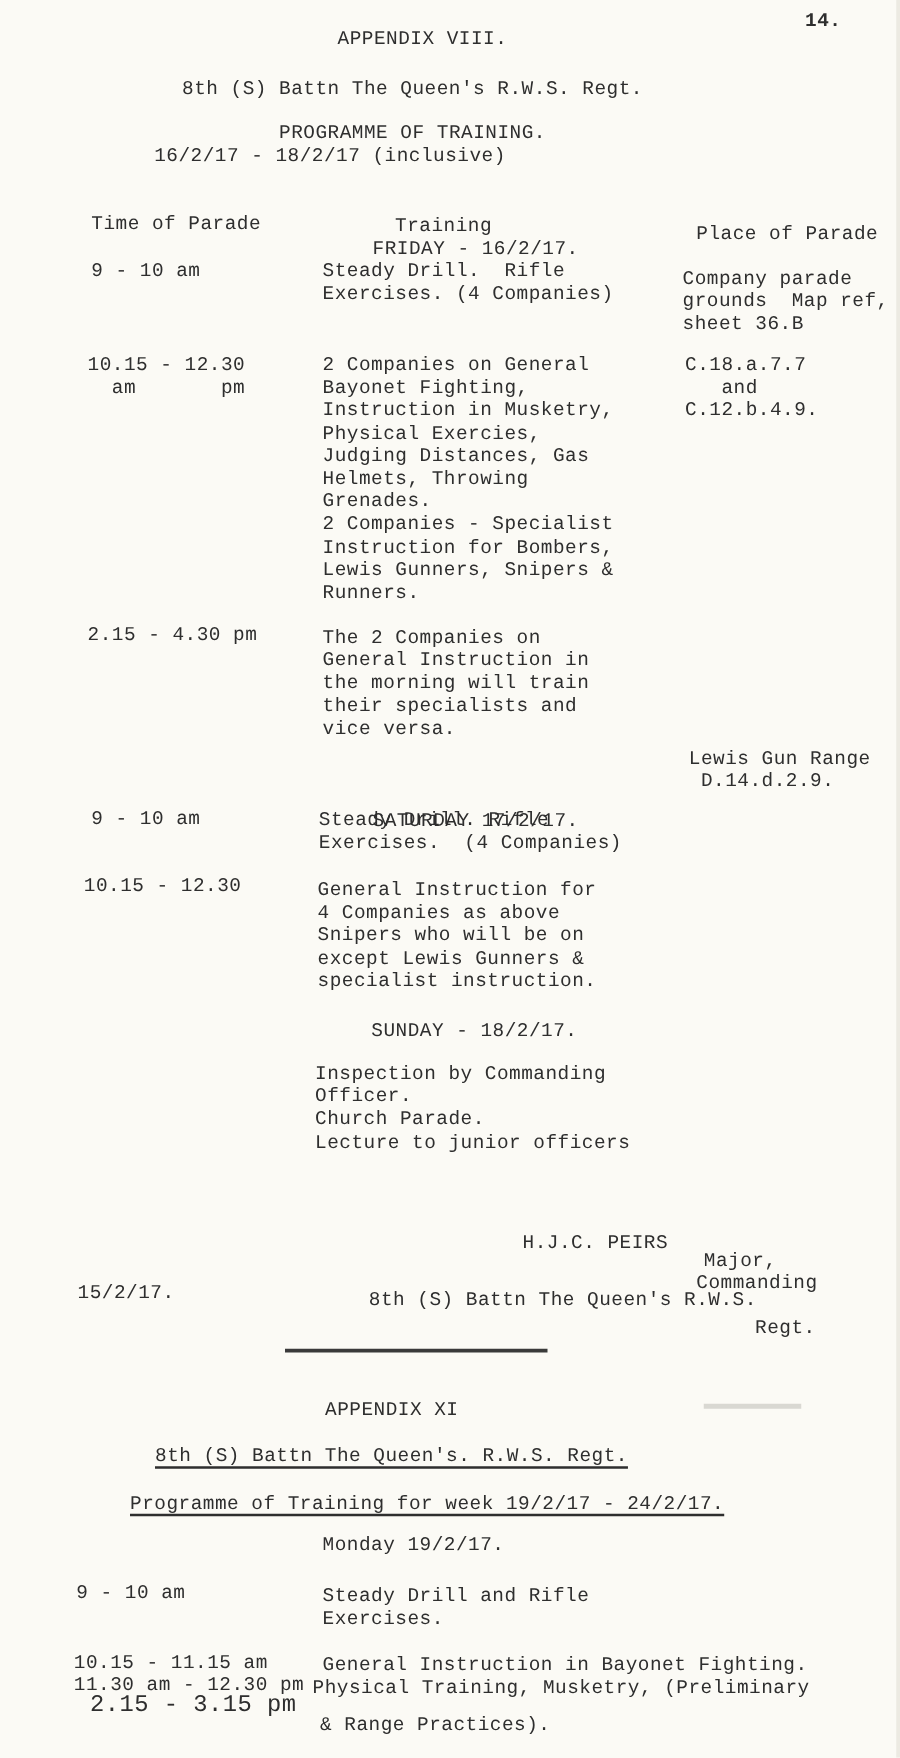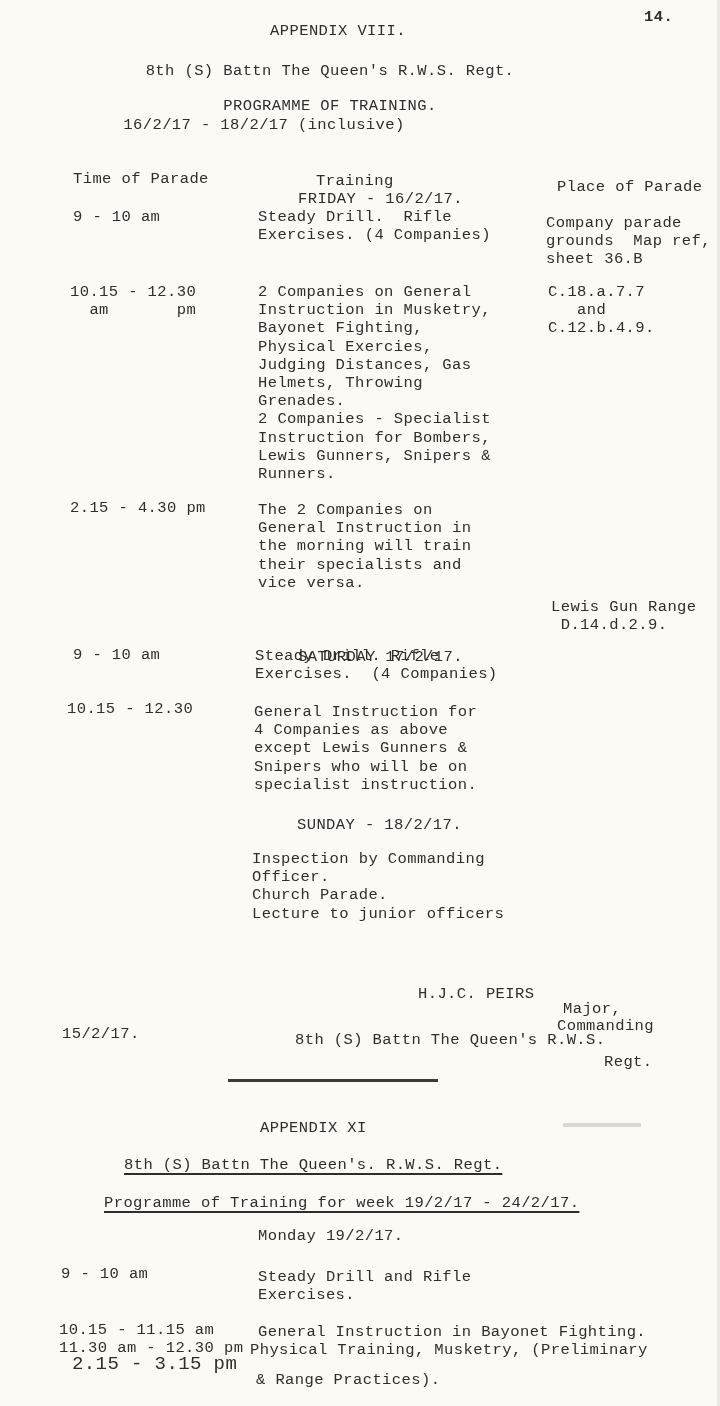--- a/index.html
+++ b/index.html
@@ -52,22 +52,22 @@
     <div>grounds  Map ref,</div>
     <div>sheet 36.B</div>
   </div>
 
   <div class="block" style="left:70px; top:283px;">
     <div>10.15 - 12.30</div>
     <div>  am       pm</div>
   </div>
   <div class="block" style="left:258px; top:283px;">
     <div>2 Companies on General</div>
+    <div>Bayonet Fighting,</div>
     <div>Instruction in Musketry,</div>
-    <div>Bayonet Fighting,</div>
     <div>Physical Exercies,</div>
     <div>Judging Distances, Gas</div>
     <div>Helmets, Throwing</div>
     <div>Grenades.</div>
     <div>2 Companies - Specialist</div>
     <div>Instruction for Bombers,</div>
     <div>Lewis Gunners, Snipers &amp;</div>
     <div>Runners.</div>
   </div>
   <div class="block" style="left:548px; top:283px;">
@@ -99,22 +99,22 @@
     <div>Steady Drill. Rifle</div>
     <div>Exercises.  (4 Companies)</div>
   </div>
 
   <div class="block" style="left:67px; top:700px;">
     <div>10.15 - 12.30</div>
   </div>
   <div class="block" style="left:254px; top:703px;">
     <div>General Instruction for</div>
     <div>4 Companies as above</div>
+    <div>Snipers who will be on</div>
     <div>except Lewis Gunners &amp;</div>
-    <div>Snipers who will be on</div>
     <div>specialist instruction.</div>
   </div>
 
   <div class="t" style="left:297px; top:816px;">SUNDAY - 18/2/17.</div>
   <div class="block" style="left:252px; top:850px;">
     <div>Inspection by Commanding</div>
     <div>Officer.</div>
     <div>Church Parade.</div>
     <div>Lecture to junior officers</div>
   </div>

